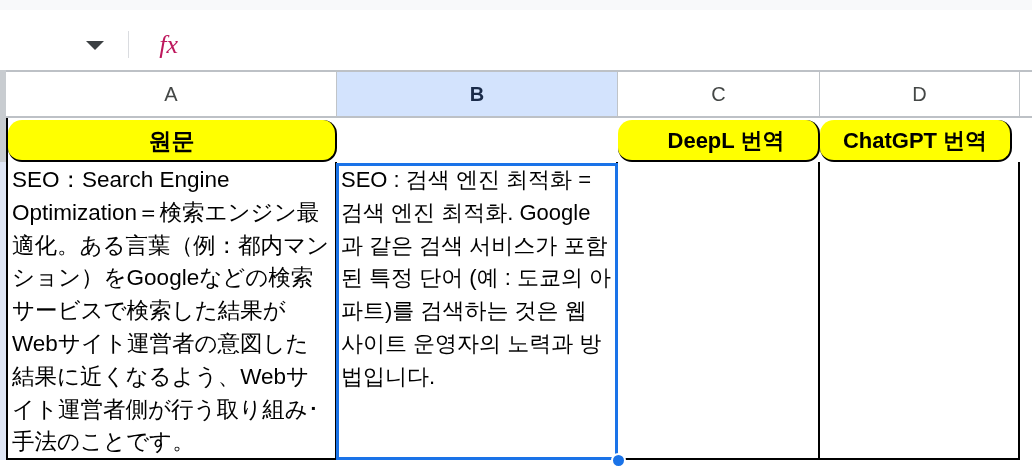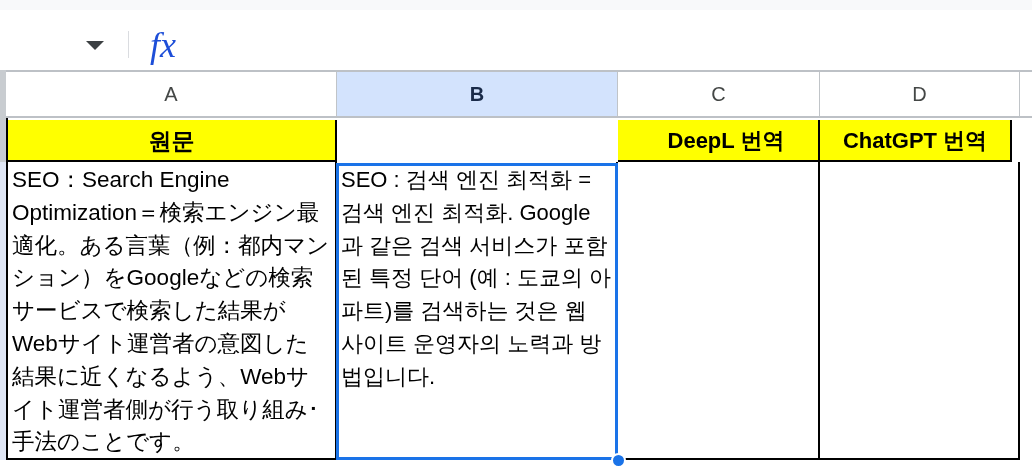--- a/index.html
+++ b/index.html
@@ -50,26 +50,26 @@
   .fb-divider {
     position: absolute;
     left: 128px; top: 21px;
     width: 1px; height: 27px;
     background: #dadce0;
   }
   .fx-icon {
     position: absolute;
     left: 148px; top: 19px;
     width: 30px; height: 32px;
-    color: #1d4ed8;
+    color: #be185d;
     font-family: "Liberation Serif", "DejaVu Serif", serif;
     font-style: italic;
-    font-size: 36px;
+    font-size: 26px;
     line-height: 32px;
-    text-align: center;
+    text-align: right;
     user-select: none;
   }
   .formula-text {
     position: absolute;
     left: 190px; top: 17px;
     height: 36px;
     line-height: 36px;
     font-family: "DejaVu Sans Mono", "Liberation Mono", monospace;
     font-size: 24px;
     letter-spacing: -0.4px;
@@ -147,20 +147,21 @@
     top: 2px;
     height: 42px;
     background: #ffff00;
     border-right: 2px solid #000000;
     border-bottom: 2px solid #000000;
     text-align: center;
     font-weight: bold;
     color: #000000;
     line-height: 42px;
     white-space: nowrap;
+    border-radius: 14px;
   }
   .cell.hdr .hdr-label { font-size: 23px; }
   .cell.hdr.sm .hdr-label { font-size: 22px; }
 
   
   .cell.body {
     top: 44px;
     height: 298px;
     border-right: 2px solid #000000;
     border-bottom: 2px solid #000000;

